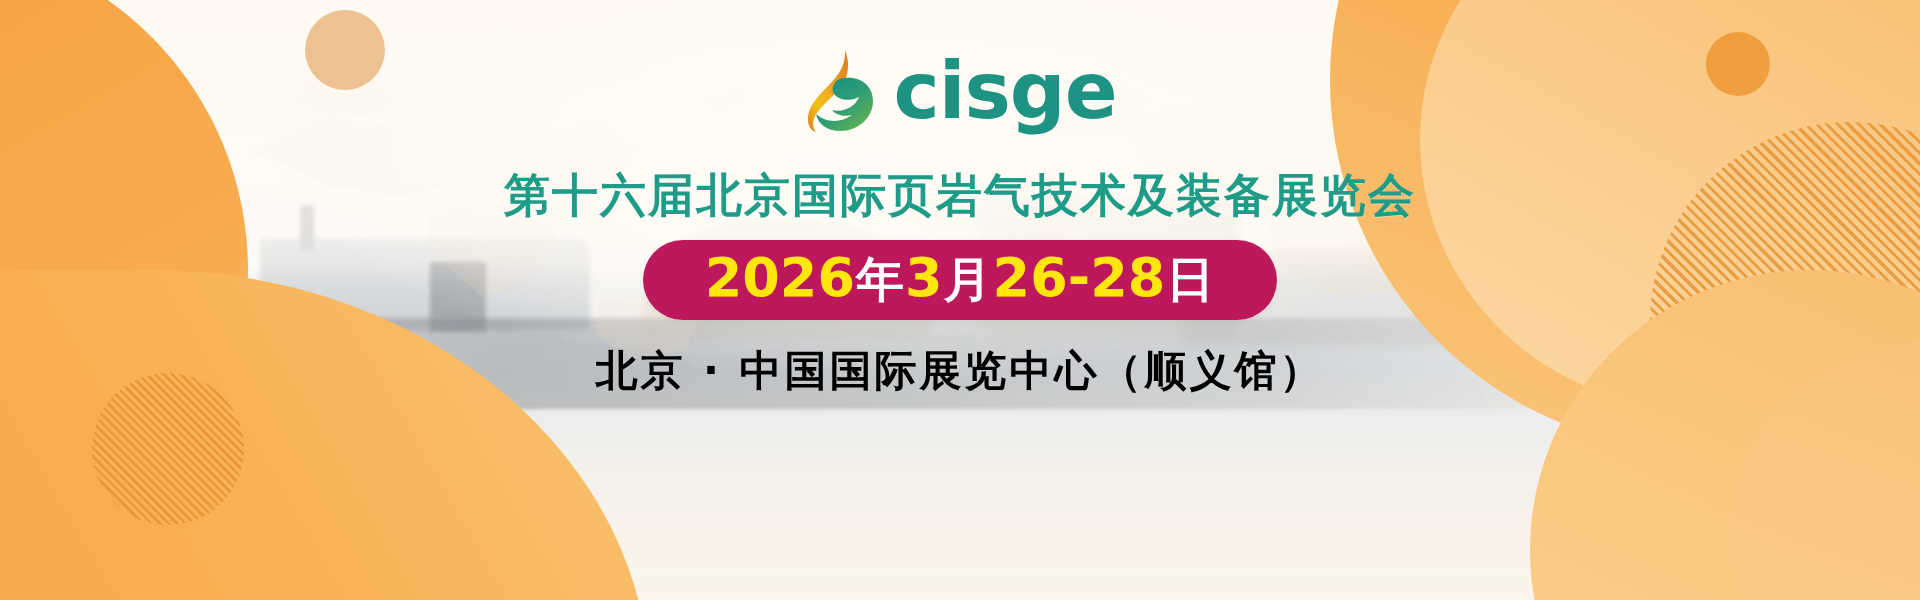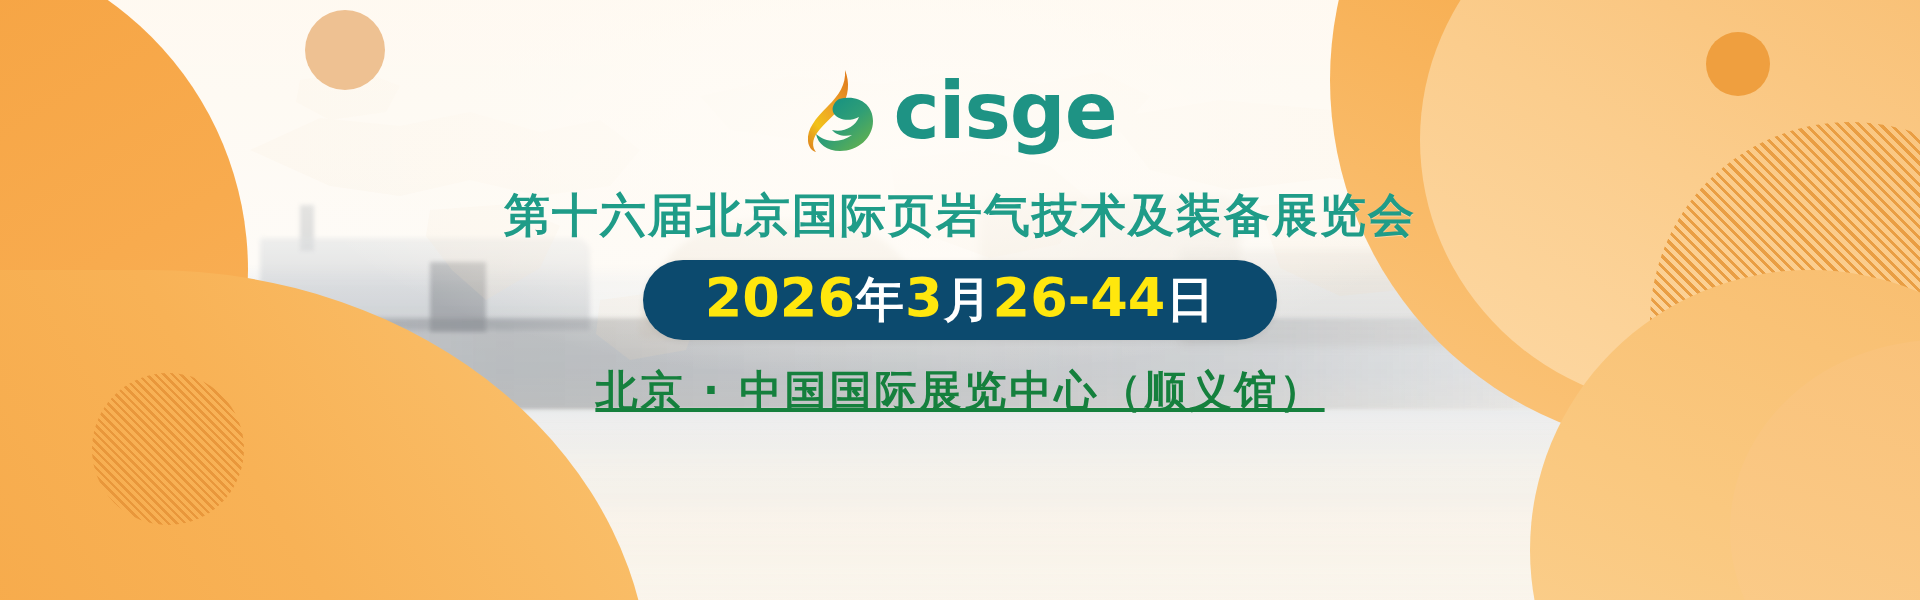--- a/index.html
+++ b/index.html
@@ -181,21 +181,21 @@
 
   
   .content {
     position:absolute; inset:0;
     display:flex; flex-direction:column;
     align-items:center;
   }
 
   
   .logo-row {
-    margin-top:68px;
+    margin-top:48px;
     display:flex; align-items:center; gap:14px;
     height:86px;
   }
   .logo-mark { width:76px; height:84px; display:block; }
   .logo-word {
     font-size:78px;
     font-weight:700;
     letter-spacing:-1px;
     color:#1e9384;
     line-height:.95;
@@ -211,21 +211,21 @@
     letter-spacing:2px;
     white-space:nowrap;
     line-height:1;
     font-family:"DejaVu Sans","Liberation Sans",sans-serif;
     text-shadow:0 1px 0 rgba(255,255,255,.35);
   }
 
   
   .date-pill {
     margin-top:22px;
-    background:#0c4a6e;
+    background:#be185d;
     border-radius:48px;
     padding:11px 62px 15px;
     display:flex; align-items:baseline;
     line-height:1;
     box-shadow:0 2px 6px rgba(0,0,0,.06);
   }
   .date-pill span { font-weight:700; line-height:1; }
   .d-num {
     color:#ffe70d;
     font-size:54px;
@@ -236,26 +236,25 @@
     font-size:48px;
     font-family:"DejaVu Sans","Liberation Sans",sans-serif;
     padding:0 1px;
   }
 
   
   .venue {
     margin-top:30px;
     font-size:42px;
     font-weight:700;
-    color:#15803d;
+    color:#000000;
     letter-spacing:3px;
     white-space:nowrap;
     line-height:1;
     font-family:"DejaVu Sans","Liberation Sans",sans-serif;
-    text-decoration:underline;
   }
 </style>
 </head>
 <body>
 
 <div id="banner">
 
   <div class="photo-layer">
     <div class="crane-a"></div>
     <div class="tank-a"></div>
@@ -321,20 +320,20 @@
       <div class="logo-word">cisge</div>
     </div>
 
     <h1 class="headline">第十六届北京国际页岩气技术及装备展览会</h1>
 
     <div class="date-pill">
       <span class="d-num">2026</span>
       <span class="d-cn">年</span>
       <span class="d-num">3</span>
       <span class="d-cn">月</span>
-      <span class="d-num">26-44</span>
+      <span class="d-num">26-28</span>
       <span class="d-cn">日</span>
     </div>
 
     <div class="venue">北京 · 中国国际展览中心（顺义馆）</div>
 
   </div>
 </div>
 
 </body></html>

